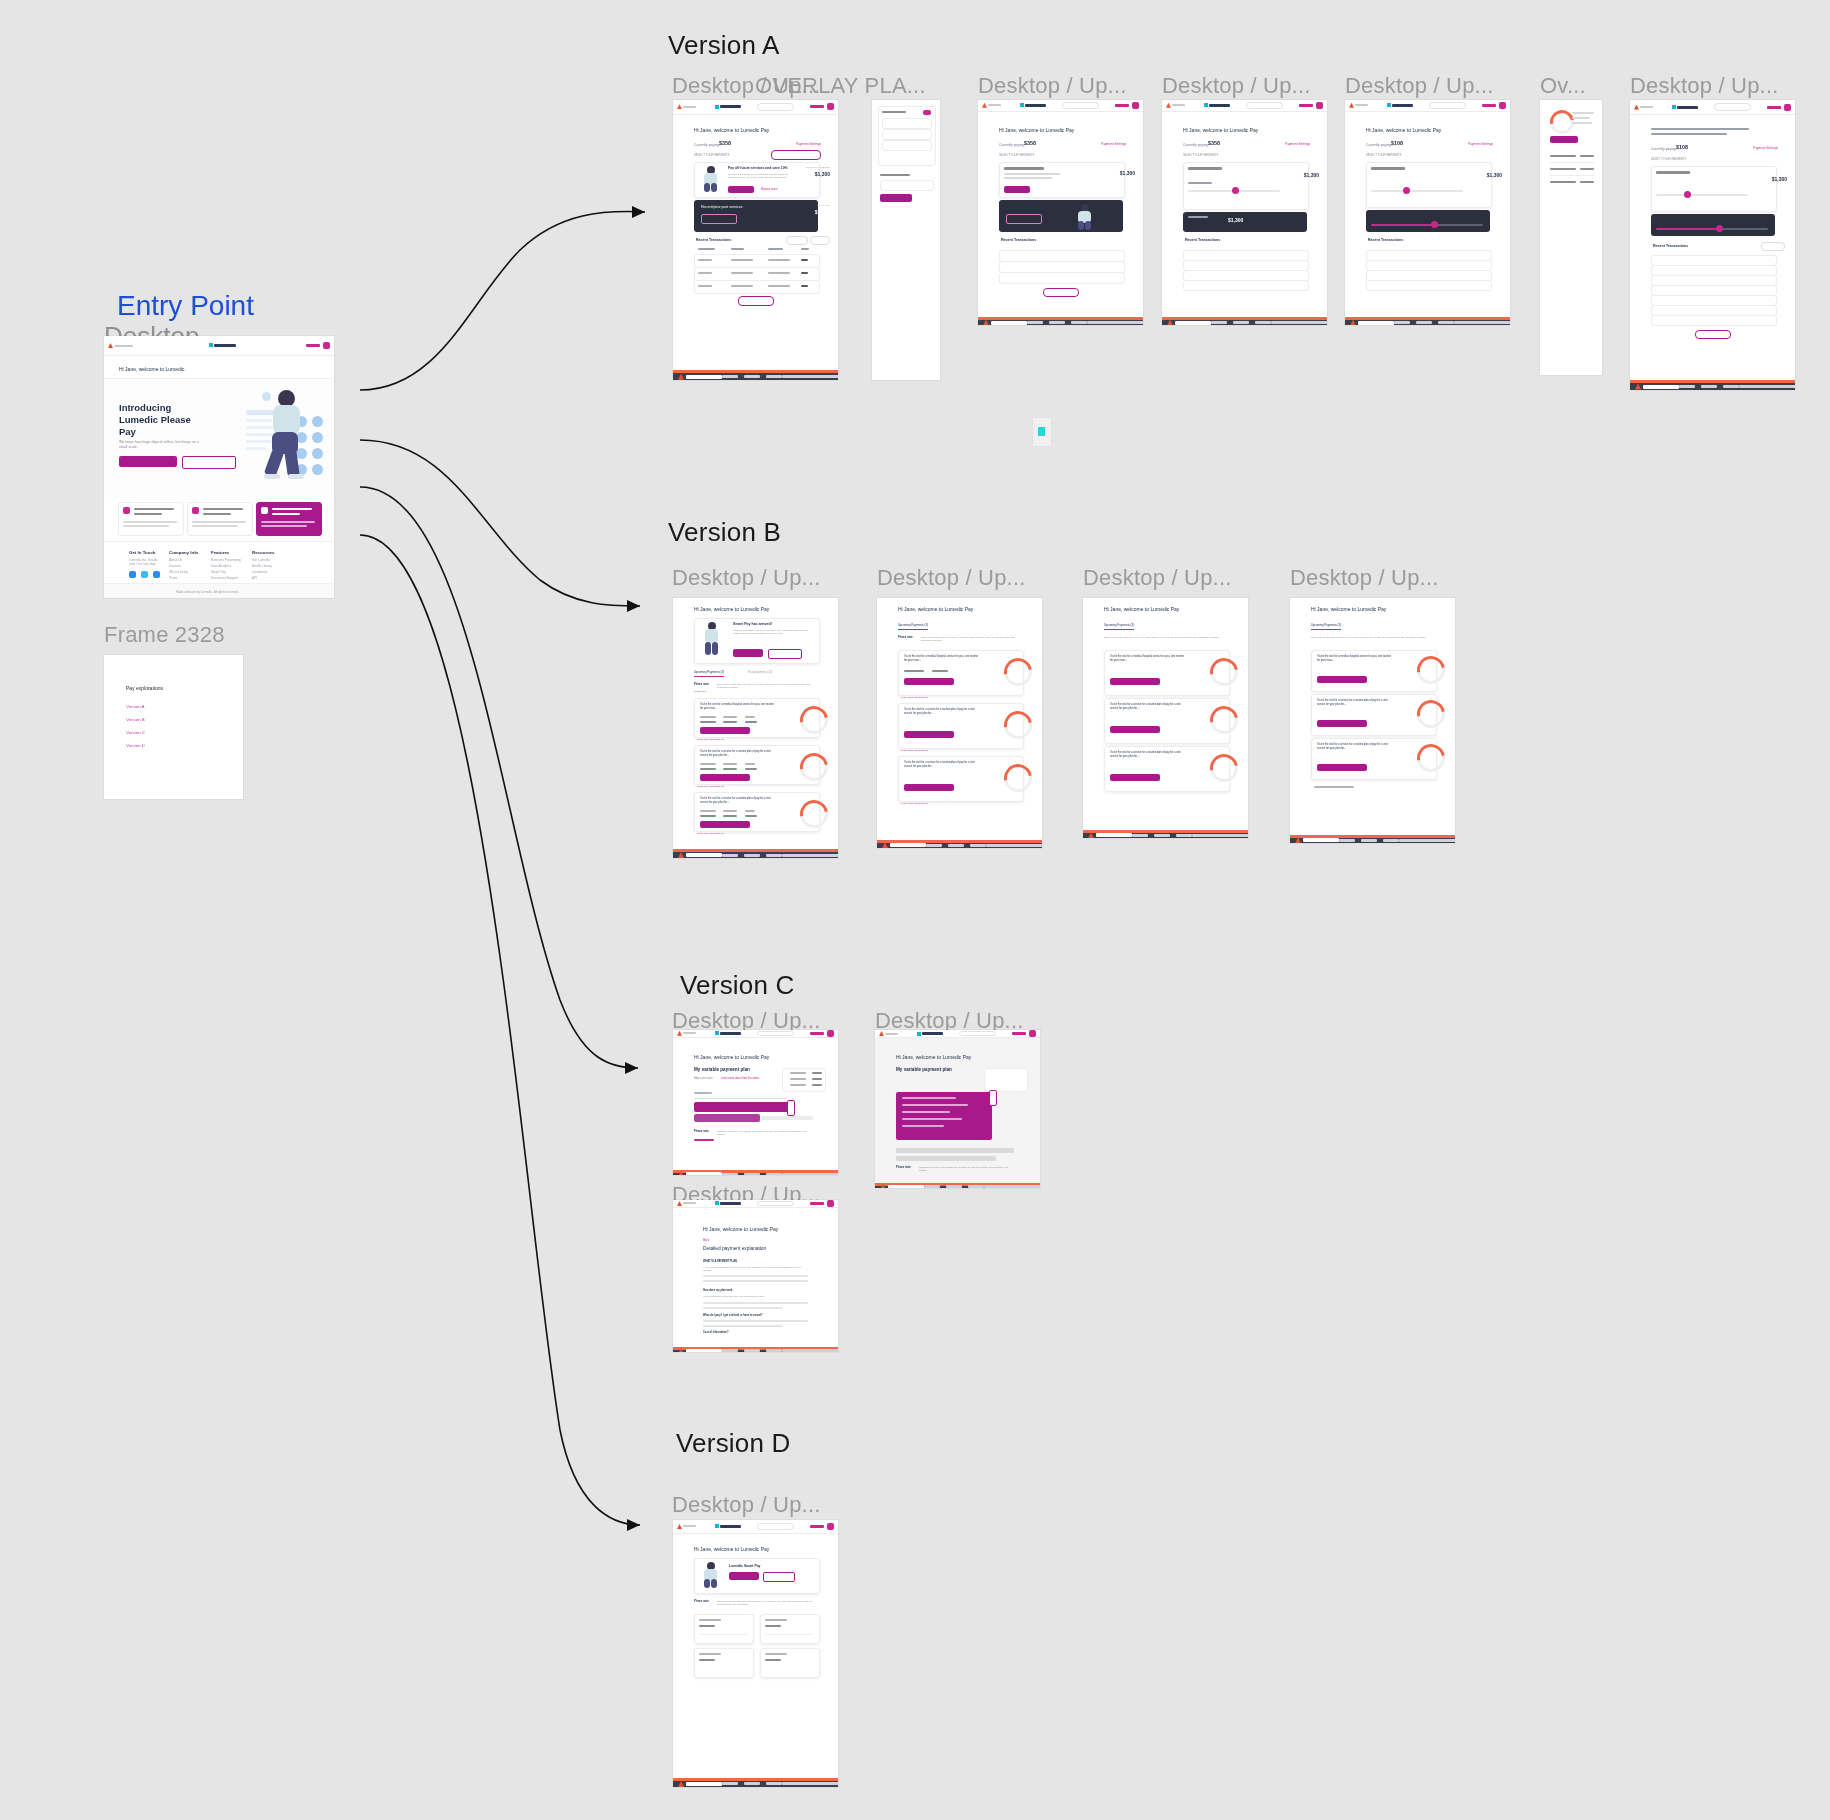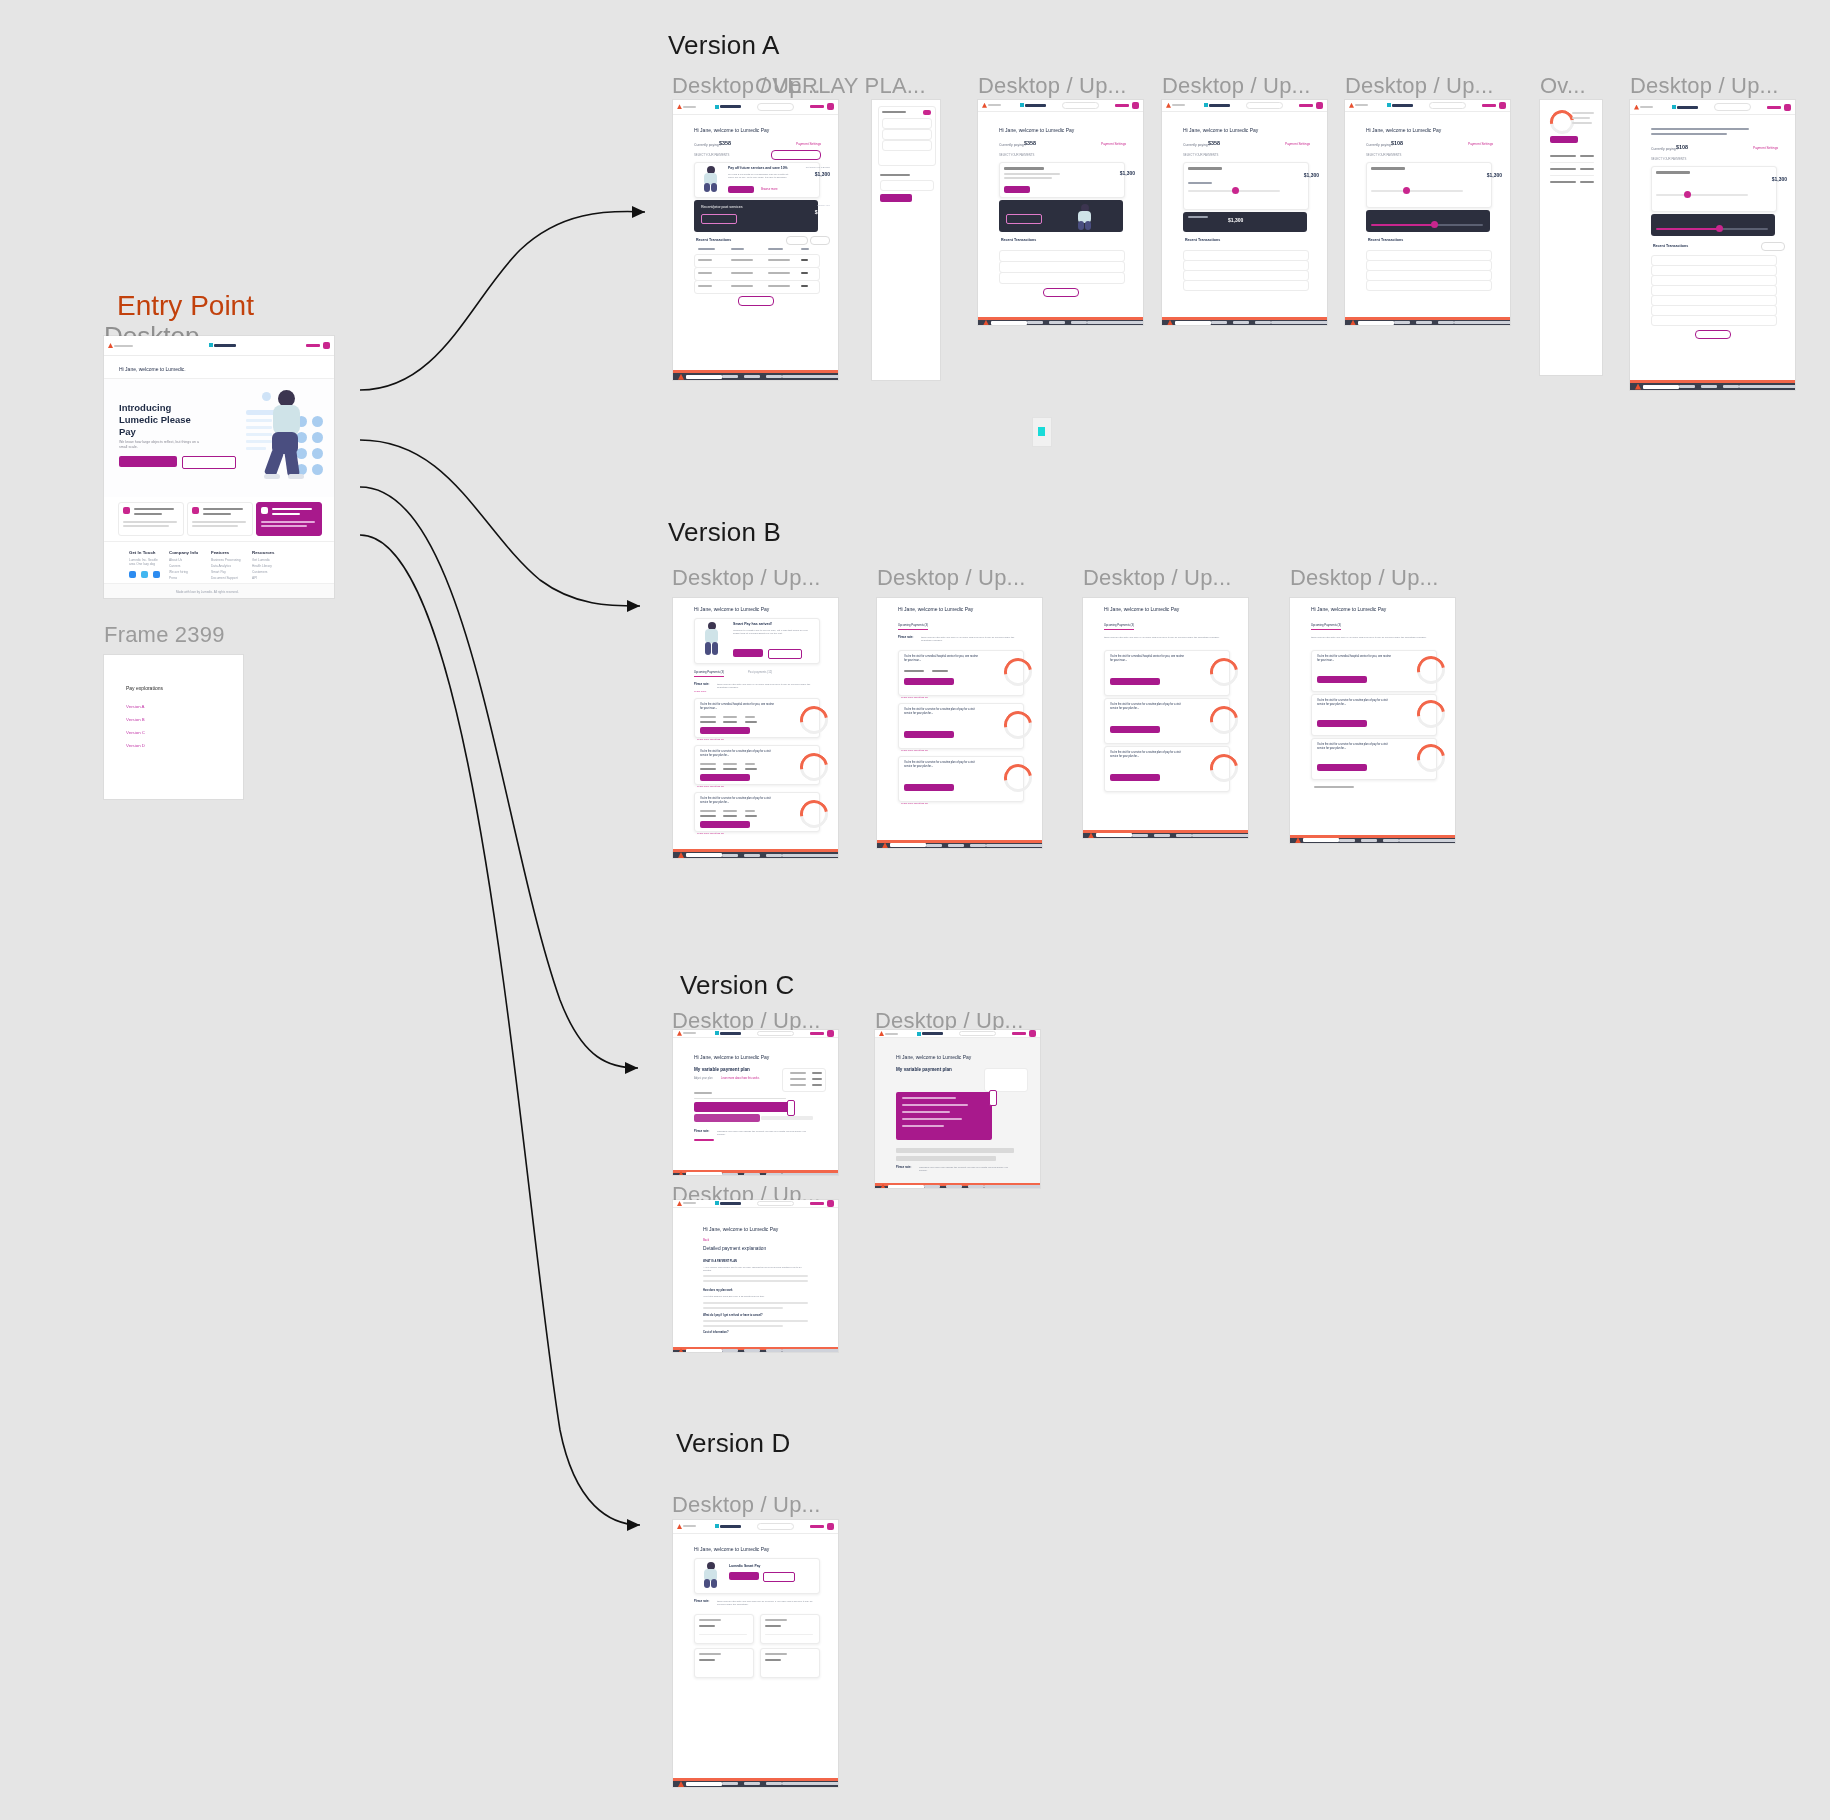--- a/index.html
+++ b/index.html
@@ -16,21 +16,21 @@
     position:absolute;
     font-size:26px;color:#1a1a1a;
     white-space:nowrap;letter-spacing:.2px;
   }
   .frame-label{
     position:absolute;
     font-size:22px;color:#9b9b9b;
     white-space:nowrap;letter-spacing:.2px;
   }
   .entry-title{
-    position:absolute;font-size:28px;color:#c2410c;white-space:nowrap;
+    position:absolute;font-size:28px;color:#1d4ed8;white-space:nowrap;
   }
   .entry-sub{
     position:absolute;font-size:26px;color:#8f8f8f;white-space:nowrap;margin-top:8px;
   }
 
   
   .thumb{
     position:absolute;background:#ffffff;
     box-shadow:0 0 0 1px rgba(0,0,0,.04);
     overflow:hidden;
@@ -223,21 +223,21 @@
     <div class="ec-foot-l" style="left:148px;top:240px;font-size:3.2px;">API</div>
     <div class="social" style="left:25px;top:235px;">
       <i></i>
       <i style="background:#41b6f0;"></i>
       <i style="background:#2d8cf0;"></i>
     </div>
     <div class="grayband" style="left:0;bottom:0;width:230px;height:14px;background:#fafafa;border-top:1px solid #f0f0f0;"></div>
     <div class="ec-foot-l" style="left:72px;bottom:4px;font-size:3px;">Made with love by Lumedic. All rights reserved.</div>
   </div>
 
-  <div class="frame-label" style="left:104px;top:622px;color:#9b9b9b;">Frame 2399</div>
+  <div class="frame-label" style="left:104px;top:622px;color:#9b9b9b;">Frame 2328</div>
   <div class="thumb" style="left:104px;top:655px;width:139px;height:144px;background:#fff;">
     <div style="position:absolute;left:22px;top:30px;font-size:5px;color:#2a2a2a;">Pay explorations</div>
     <div style="position:absolute;left:22px;top:49px;font-size:4.4px;color:#c337a8;">Version A</div>
     <div style="position:absolute;left:22px;top:62px;font-size:4.4px;color:#c337a8;">Version B</div>
     <div style="position:absolute;left:22px;top:75px;font-size:4.4px;color:#c337a8;">Version C</div>
     <div style="position:absolute;left:22px;top:88px;font-size:4.4px;color:#c337a8;">Version D</div>
   </div>
 
   <div class="section-title" style="left:668px;top:30px;">Version A</div>
   <div class="frame-label" style="left:672px;top:73px;">Desktop / Up...</div>

